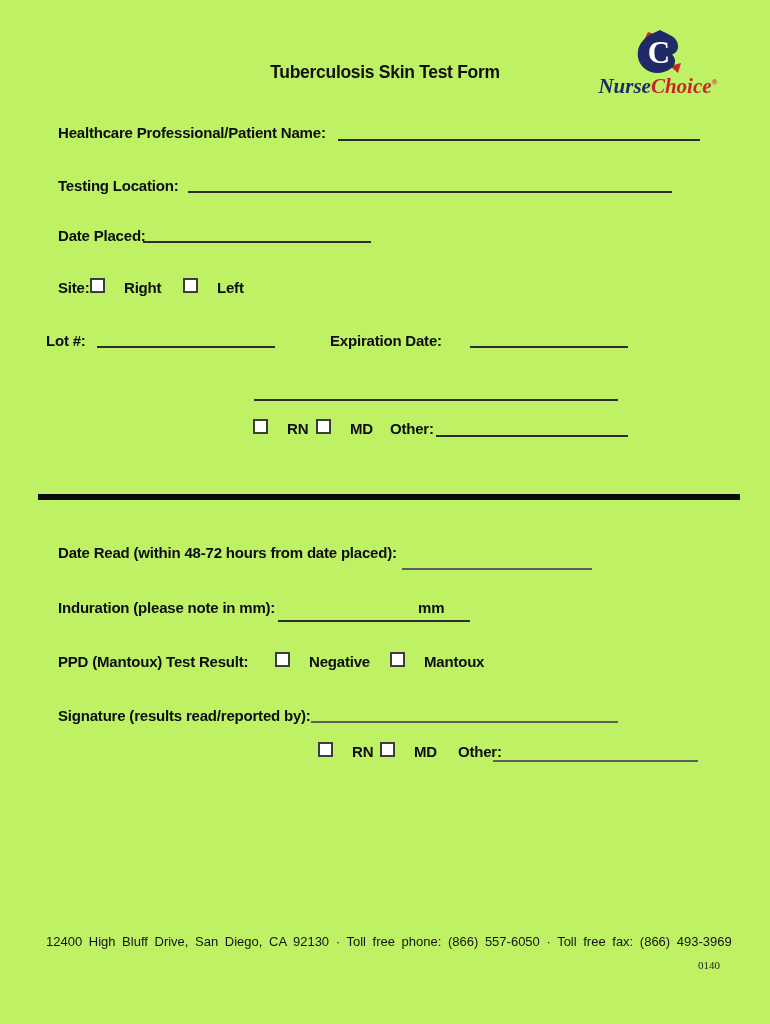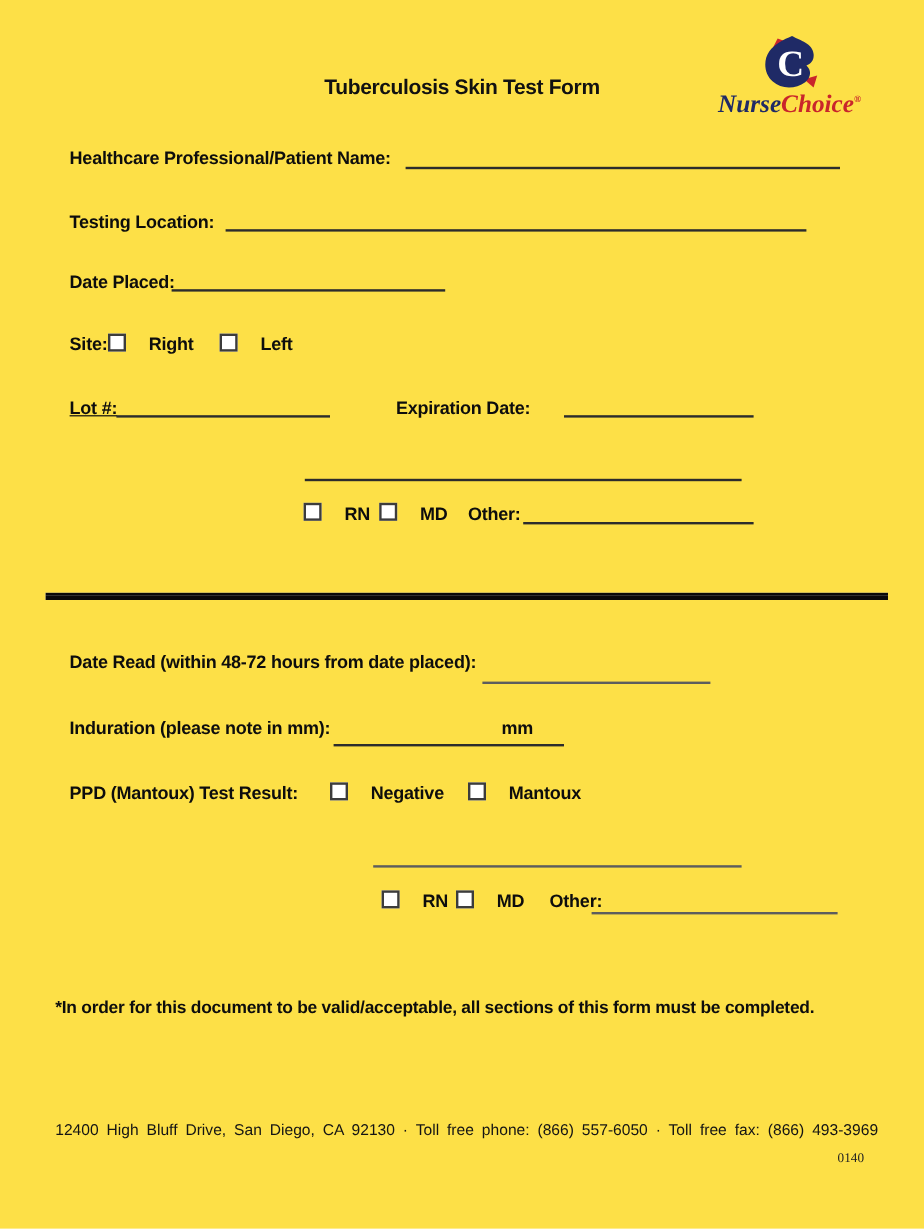--- a/index.html
+++ b/index.html
@@ -1,18 +1,18 @@
 <!DOCTYPE html>
 <html><head>
 <meta charset="utf-8">
 <style>
   * { margin:0; padding:0; box-sizing:border-box; }
   html,body { background:#ffffff; }
   .page {
-    position:relative; width:770px; height:1024px; background:#fde047; overflow:hidden;
+    position:relative; width:770px; height:1024px; background:#bef264; overflow:hidden;
     font-family:"Liberation Sans", sans-serif; color:#0d0d0d;
   }
   .title {
     position:absolute; left:0; right:0; top:62px; text-align:center;
     font-size:17.5px; font-weight:bold; letter-spacing:-0.3px; color:#111;
   }
   .logo { position:absolute; left:592px; top:30px; width:132px; text-align:center; }
   .logo-icon { display:block; margin:0 auto; }
   .logo-text { font-family:"Liberation Serif", serif; font-style:italic; font-weight:bold;
                font-size:21px; white-space:nowrap; line-height:1; margin-top:2px; }
@@ -58,21 +58,21 @@
 
   <span class="lbl" style="left:46px; top:227px;">Date Placed:</span>
   <span class="line" style="left:143px; top:241px; width:228px;"></span>
 
   <span class="lbl" style="left:46px; top:279px;">Site:</span>
   <span class="cb" style="left:90px; top:278px;"></span>
   <span class="lbl" style="left:112px; top:279px;">Right</span>
   <span class="cb" style="left:183px; top:278px;"></span>
   <span class="lbl" style="left:205px; top:279px;">Left</span>
 
-  <span class="lbl" style="left:46px; top:332px;text-decoration:underline;">Lot #:</span>
+  <span class="lbl" style="left:34px; top:332px;">Lot #:</span>
   <span class="line" style="left:97px; top:346px; width:178px;"></span>
   <span class="lbl" style="left:318px; top:332px;">Expiration Date:</span>
   <span class="line" style="left:470px; top:346px; width:158px;"></span>
 
   <span class="line" style="left:254px; top:399px; width:364px;"></span>
 
   <span class="cb" style="left:253px; top:419px;"></span>
   <span class="lbl" style="left:275px; top:420px;">RN</span>
   <span class="cb" style="left:316px; top:419px;"></span>
   <span class="lbl" style="left:338px; top:420px;">MD</span>
@@ -87,26 +87,26 @@
   <span class="lbl" style="left:46px; top:599px;">Induration (please note in mm):</span>
   <span class="line" style="left:278px; top:620px; width:192px;"></span>
   <span class="lbl" style="left:406px; top:599px;">mm</span>
 
   <span class="lbl" style="left:46px; top:653px;">PPD (Mantoux) Test Result:</span>
   <span class="cb" style="left:275px; top:652px;"></span>
   <span class="lbl" style="left:297px; top:653px;">Negative</span>
   <span class="cb" style="left:390px; top:652px;"></span>
   <span class="lbl" style="left:412px; top:653px;">Mantoux</span>
 
+  <span class="lbl" style="left:46px; top:707px;">Signature (results read/reported by):</span>
   <span class="line gray" style="left:311px; top:721px; width:307px;"></span>
 
   <span class="cb" style="left:318px; top:742px;"></span>
   <span class="lbl" style="left:340px; top:743px;">RN</span>
   <span class="cb" style="left:380px; top:742px;"></span>
   <span class="lbl" style="left:402px; top:743px;">MD</span>
   <span class="lbl" style="left:446px; top:743px;">Other:</span>
   <span class="line gray" style="left:493px; top:760px; width:205px;"></span>
 
-  <div class="note">*In order for this document to be valid/acceptable, all sections of this form must be completed.</div>
   <div class="footer">12400 High Bluff Drive, San Diego, CA 92130 · Toll free phone: (866) 557-6050 · Toll free fax: (866) 493-3969</div>
   <div class="form-code">0140</div>
 
 </div>
 
 </body></html>

